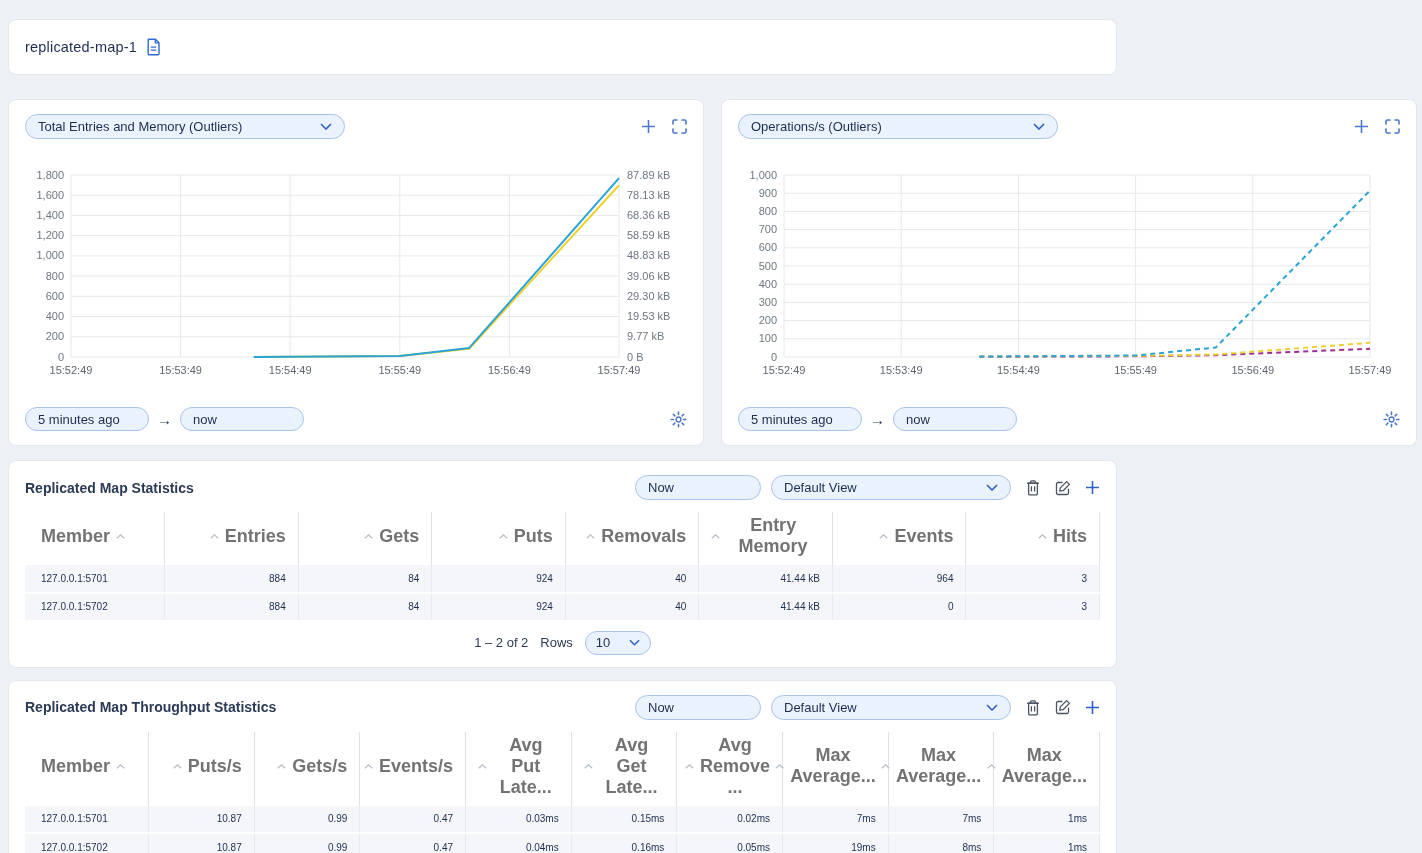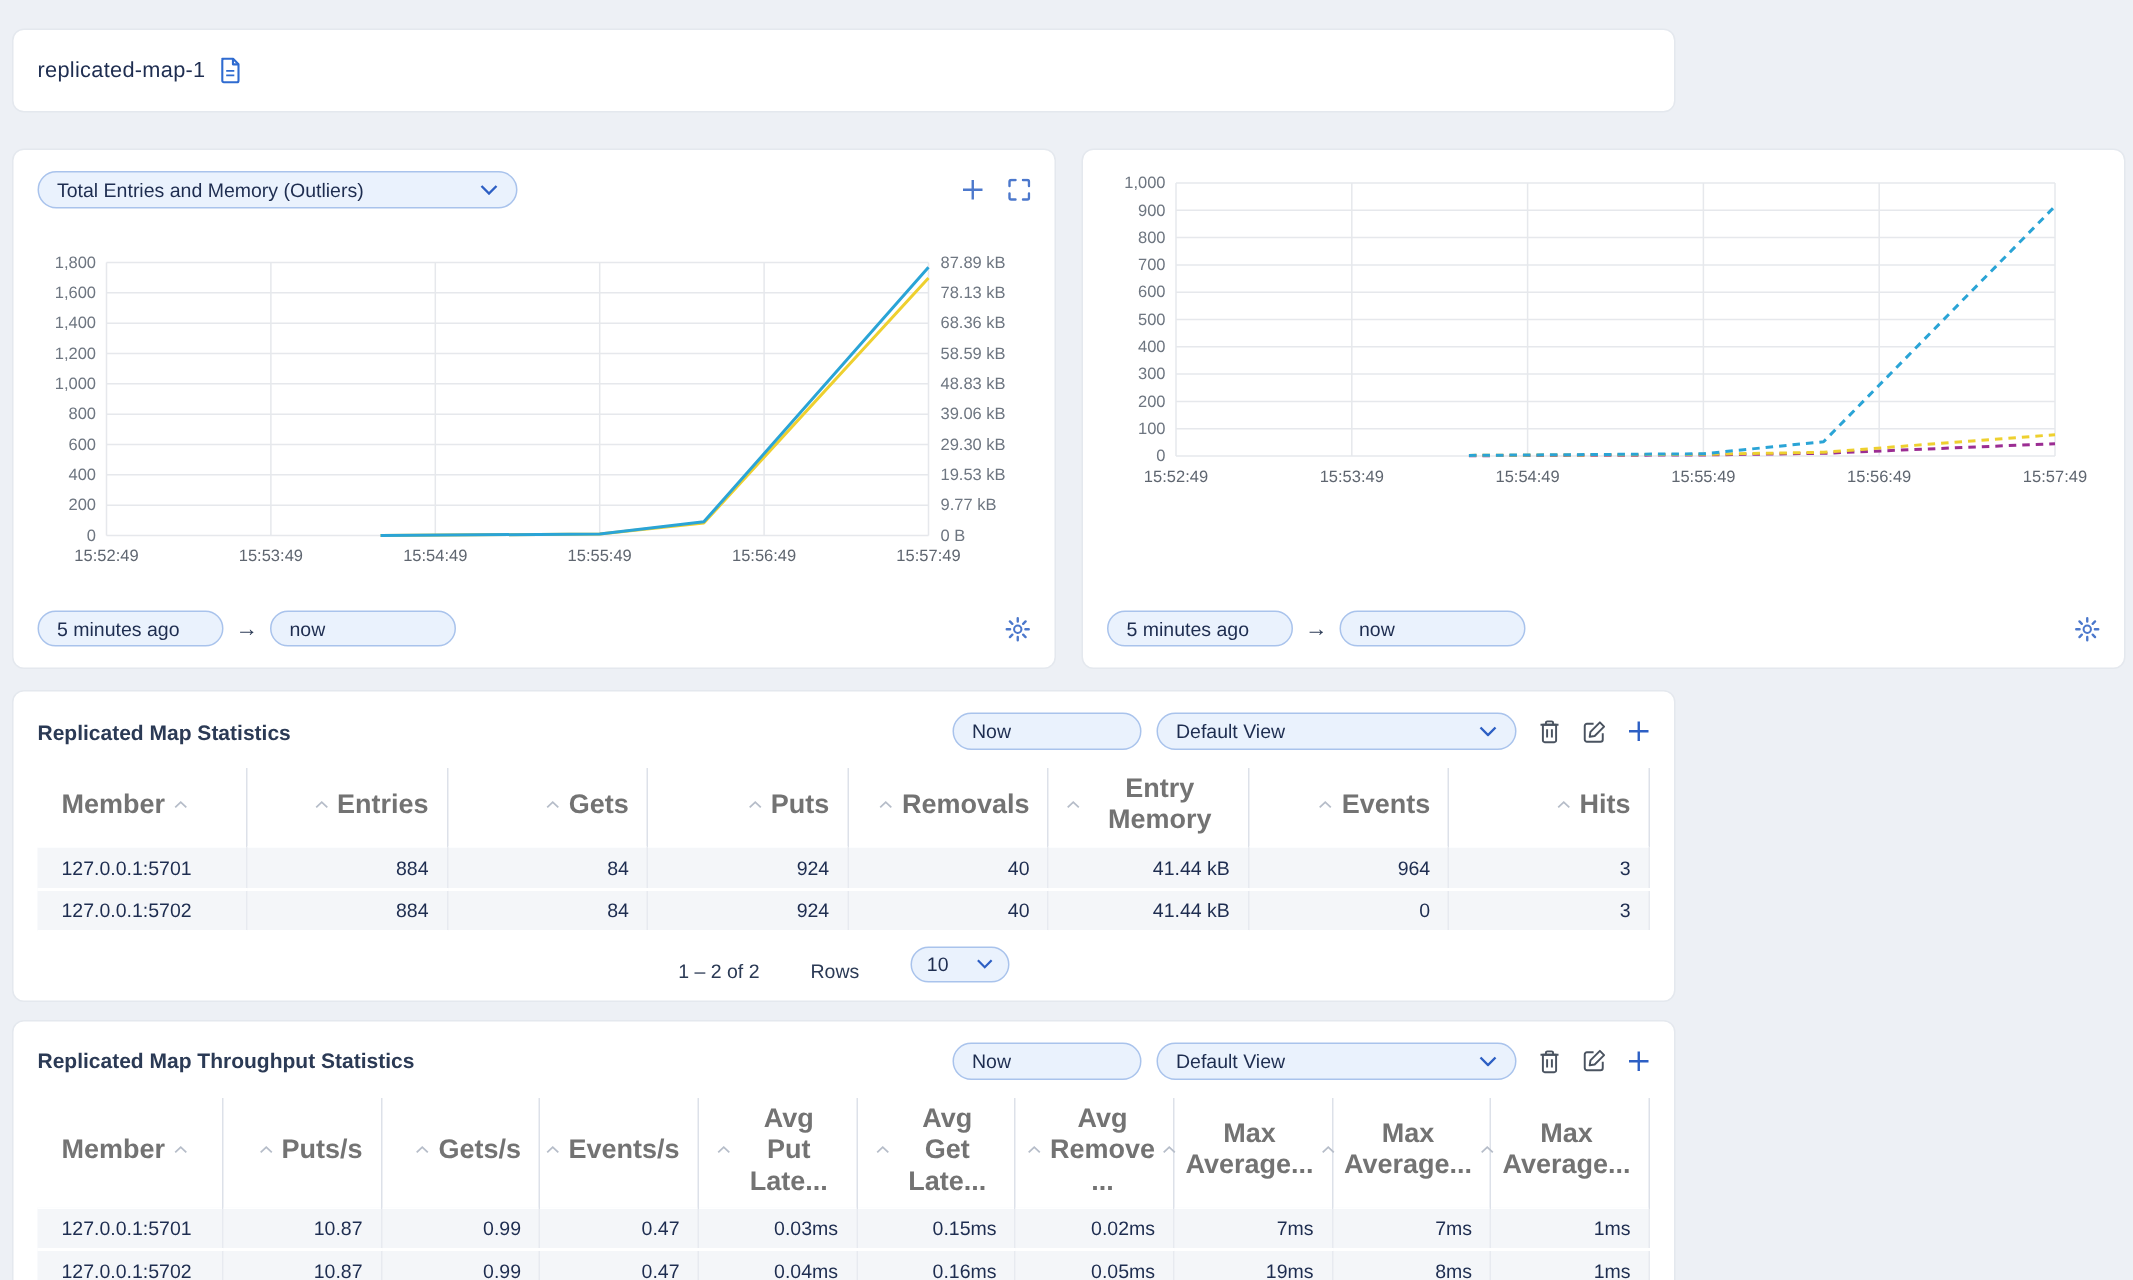--- a/index.html
+++ b/index.html
@@ -55,32 +55,32 @@
   .table-controls .icon-btn { margin-left: 4px; }
   table { width: 100%; border-collapse: collapse; table-layout: fixed; }
   th {
     font-size: 18px; font-weight: bold; color: #737373;
     padding: 3px 12px 7px 12px; border-right: 1px solid #dde1e9;
     cursor: pointer;
   }
   th .th-inner { display: flex; align-items: center; justify-content: flex-end; gap: 6px; }
   th.col-member .th-inner { justify-content: flex-start; }
   td {
-    font-size: 13px; color: #1e2d50; height: 28px;
+    font-size: 10px; color: #1e2d50; height: 28px;
     padding: 0 12px; text-align: right;
     border-right: 1px solid #e7eaf0;
     background: #f4f6f9; border-bottom: 2px solid #fff; border-top: 1px solid #fff;
   }
   td.col-member { text-align: left; padding-left: 16px; }
   th.col-member { padding-left: 16px; }
   .caret { flex: 0 0 auto; }
   
   .pagination {
-    display: flex; align-items: flex-end; justify-content: center;
-    gap: 34px; margin-top: 9px; padding-bottom: 2px;
+    display: flex; align-items: center; justify-content: center;
+    gap: 12px; margin-top: 9px; padding-bottom: 2px;
   }
   .page-range, .rows-label { font-size: 13px; color: #2b3a55; }
   .rows-select { width: 66px; height: 24px; border-radius: 12px; padding: 0 10px; }
 </style>
 </head>
 <body>
 
 <div class="page">
 
   <div class="card header-card">
@@ -179,20 +179,43 @@
         <span class="icon-btn">
           <svg width="17" height="17" viewBox="0 0 16 16" fill="none" stroke="#4c78cc">
             <circle cx="8" cy="8" r="2.3" stroke-width="1.3"></circle>
             <path stroke-width="1.5" stroke-linecap="round" d="M8 1.1v2.1M8 12.8v2.1M1.1 8h2.1M12.8 8h2.1M3.1 3.1l1.5 1.5M11.4 11.4l1.5 1.5M12.9 3.1l-1.5 1.5M4.6 11.4l-1.5 1.5"></path>
           </svg>
         </span>
       </div>
     </section>
 
     <section class="card chart-card">
+      <div class="chart-card-top">
+        <div class="pill metric-select">
+          <span>Operations/s (Outliers)</span>
+          <svg width="12" height="7" viewBox="0 0 12 7" fill="none" stroke="#2d5fc4" stroke-width="1.6">
+              <polyline points="1,1 6,6 11,1"></polyline>
+            </svg>
+        </div>
+        <div class="chart-actions">
+          <span class="icon-btn">
+            <svg width="15" height="15" viewBox="0 0 15 15">
+                <path d="M7.5 1v13M1 7.5h13" stroke="#4c78cc" stroke-width="1.6"></path>
+              </svg>
+          </span>
+          <span class="icon-btn">
+            <svg width="15" height="15" viewBox="0 0 15 15" fill="none" stroke="#4c78cc" stroke-width="1.6" stroke-linecap="round">
+              <path d="M1 5V2.2C1 1.5 1.5 1 2.2 1H5"></path>
+                <path d="M10 1h2.8c.7 0 1.2.5 1.2 1.2V5"></path>
+                <path d="M14 10v2.8c0 .7-.5 1.2-1.2 1.2H10"></path>
+                <path d="M5 14H2.2C1.5 14 1 13.5 1 12.8V10"></path>
+            </svg>
+          </span>
+        </div>
+      </div>
       <svg class="chart" width="662" height="212">
           <line x1="46" y1="190" x2="632" y2="190" stroke="#e6e8ec" stroke-width="1"></line>
           <text x="39" y="193.5" text-anchor="end" fill="#6e7681" font-size="11">0</text>
           <line x1="46" y1="171.8" x2="632" y2="171.8" stroke="#e6e8ec" stroke-width="1"></line>
           <text x="39" y="175.3" text-anchor="end" fill="#6e7681" font-size="11">100</text>
           <line x1="46" y1="153.6" x2="632" y2="153.6" stroke="#e6e8ec" stroke-width="1"></line>
           <text x="39" y="157.1" text-anchor="end" fill="#6e7681" font-size="11">200</text>
           <line x1="46" y1="135.4" x2="632" y2="135.4" stroke="#e6e8ec" stroke-width="1"></line>
           <text x="39" y="138.9" text-anchor="end" fill="#6e7681" font-size="11">300</text>
           <line x1="46" y1="117.2" x2="632" y2="117.2" stroke="#e6e8ec" stroke-width="1"></line>

